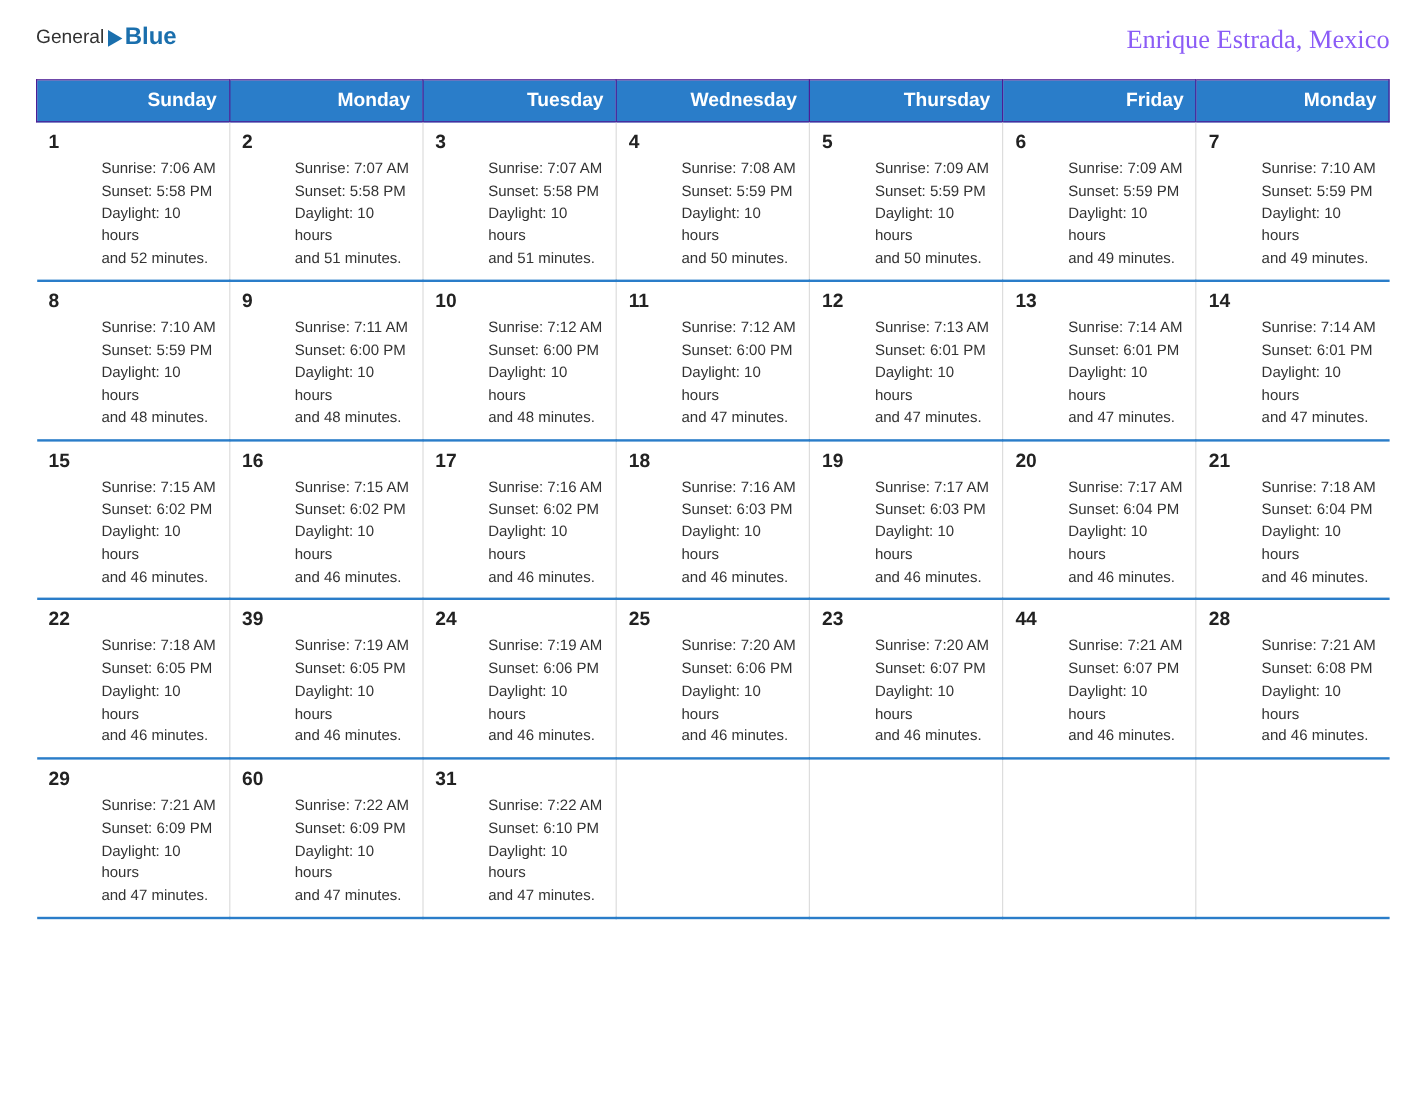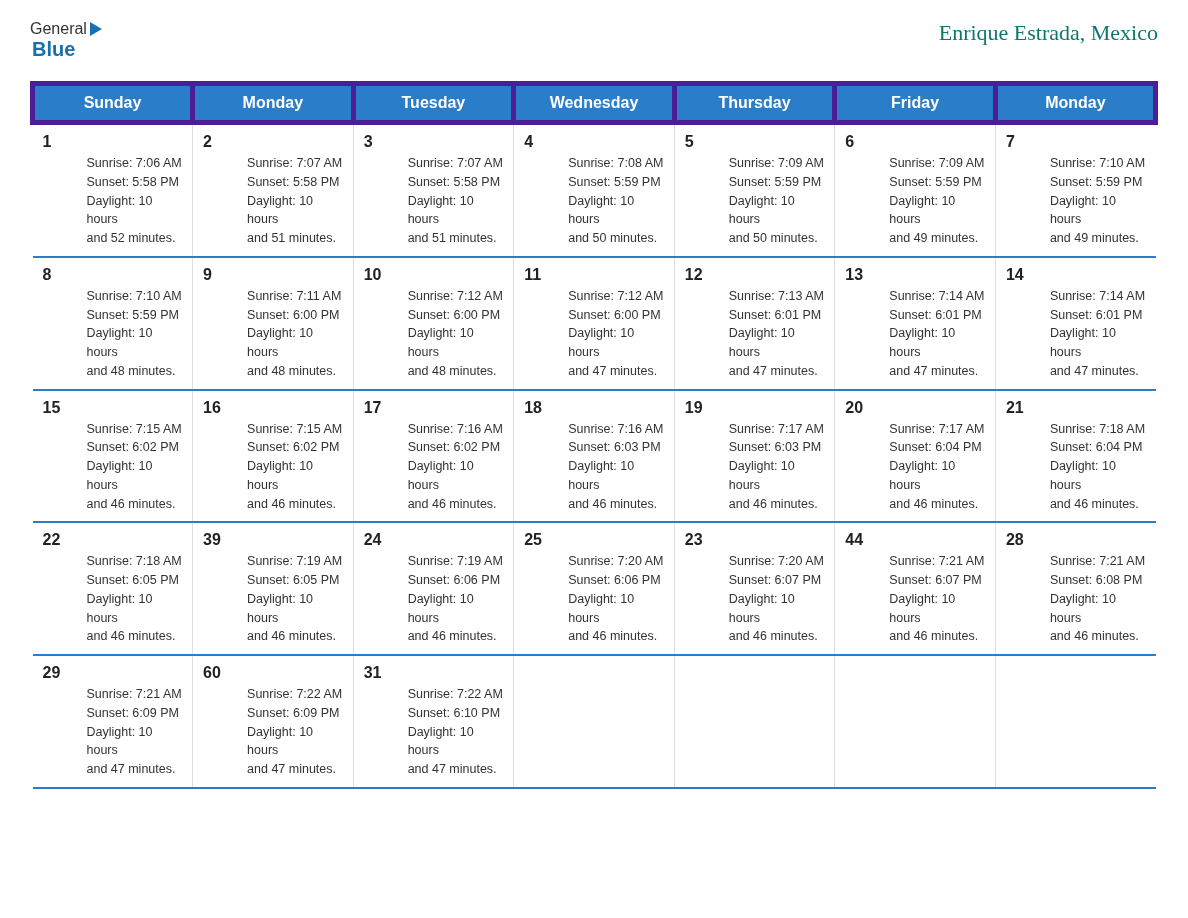--- a/index.html
+++ b/index.html
@@ -12,21 +12,21 @@
     }
     .header {
       display: flex;
       justify-content: space-between;
       align-items: flex-start;
       margin-bottom: 20px;
     }
     .logo-general { color: #333; }
     .logo-wrapper {
       display: flex;
-      flex-direction: column;
+      flex-direction: row;
     }
     .logo-top {
       display: flex;
       align-items: center;
     }
     .logo-bottom {
       font-size: 20px;
       font-weight: bold;
       color: #1a6fad;
       padding-left: 2px;
@@ -35,35 +35,35 @@
       text-align: right;
     }
     .calendar-title {
       font-size: 52px;
       font-weight: normal;
       color: #222;
       font-family: Georgia, serif;
     }
     .calendar-subtitle {
       font-size: 22px;
-      color: #0f766e;
+      color: #8b5cf6;
       font-family: Georgia, serif;
     }
     table {
       width: 100%;
       border-collapse: collapse;
     }
     thead th {
       background-color: #2a7dc9;
       color: #fff;
       font-size: 16px;
       font-weight: bold;
       padding: 8px 10px;
-      text-align: center;
-      border: 5px solid #4c1d95;
+      text-align: right;
+      border: 1px solid #4c1d95;
     }
     tbody tr {
       border-bottom: 2px solid #2a7dc9;
     }
     tbody td {
       vertical-align: top;
       padding: 8px 10px;
       font-size: 12.5px;
       color: #333;
       border-right: 1px solid #ddd;

